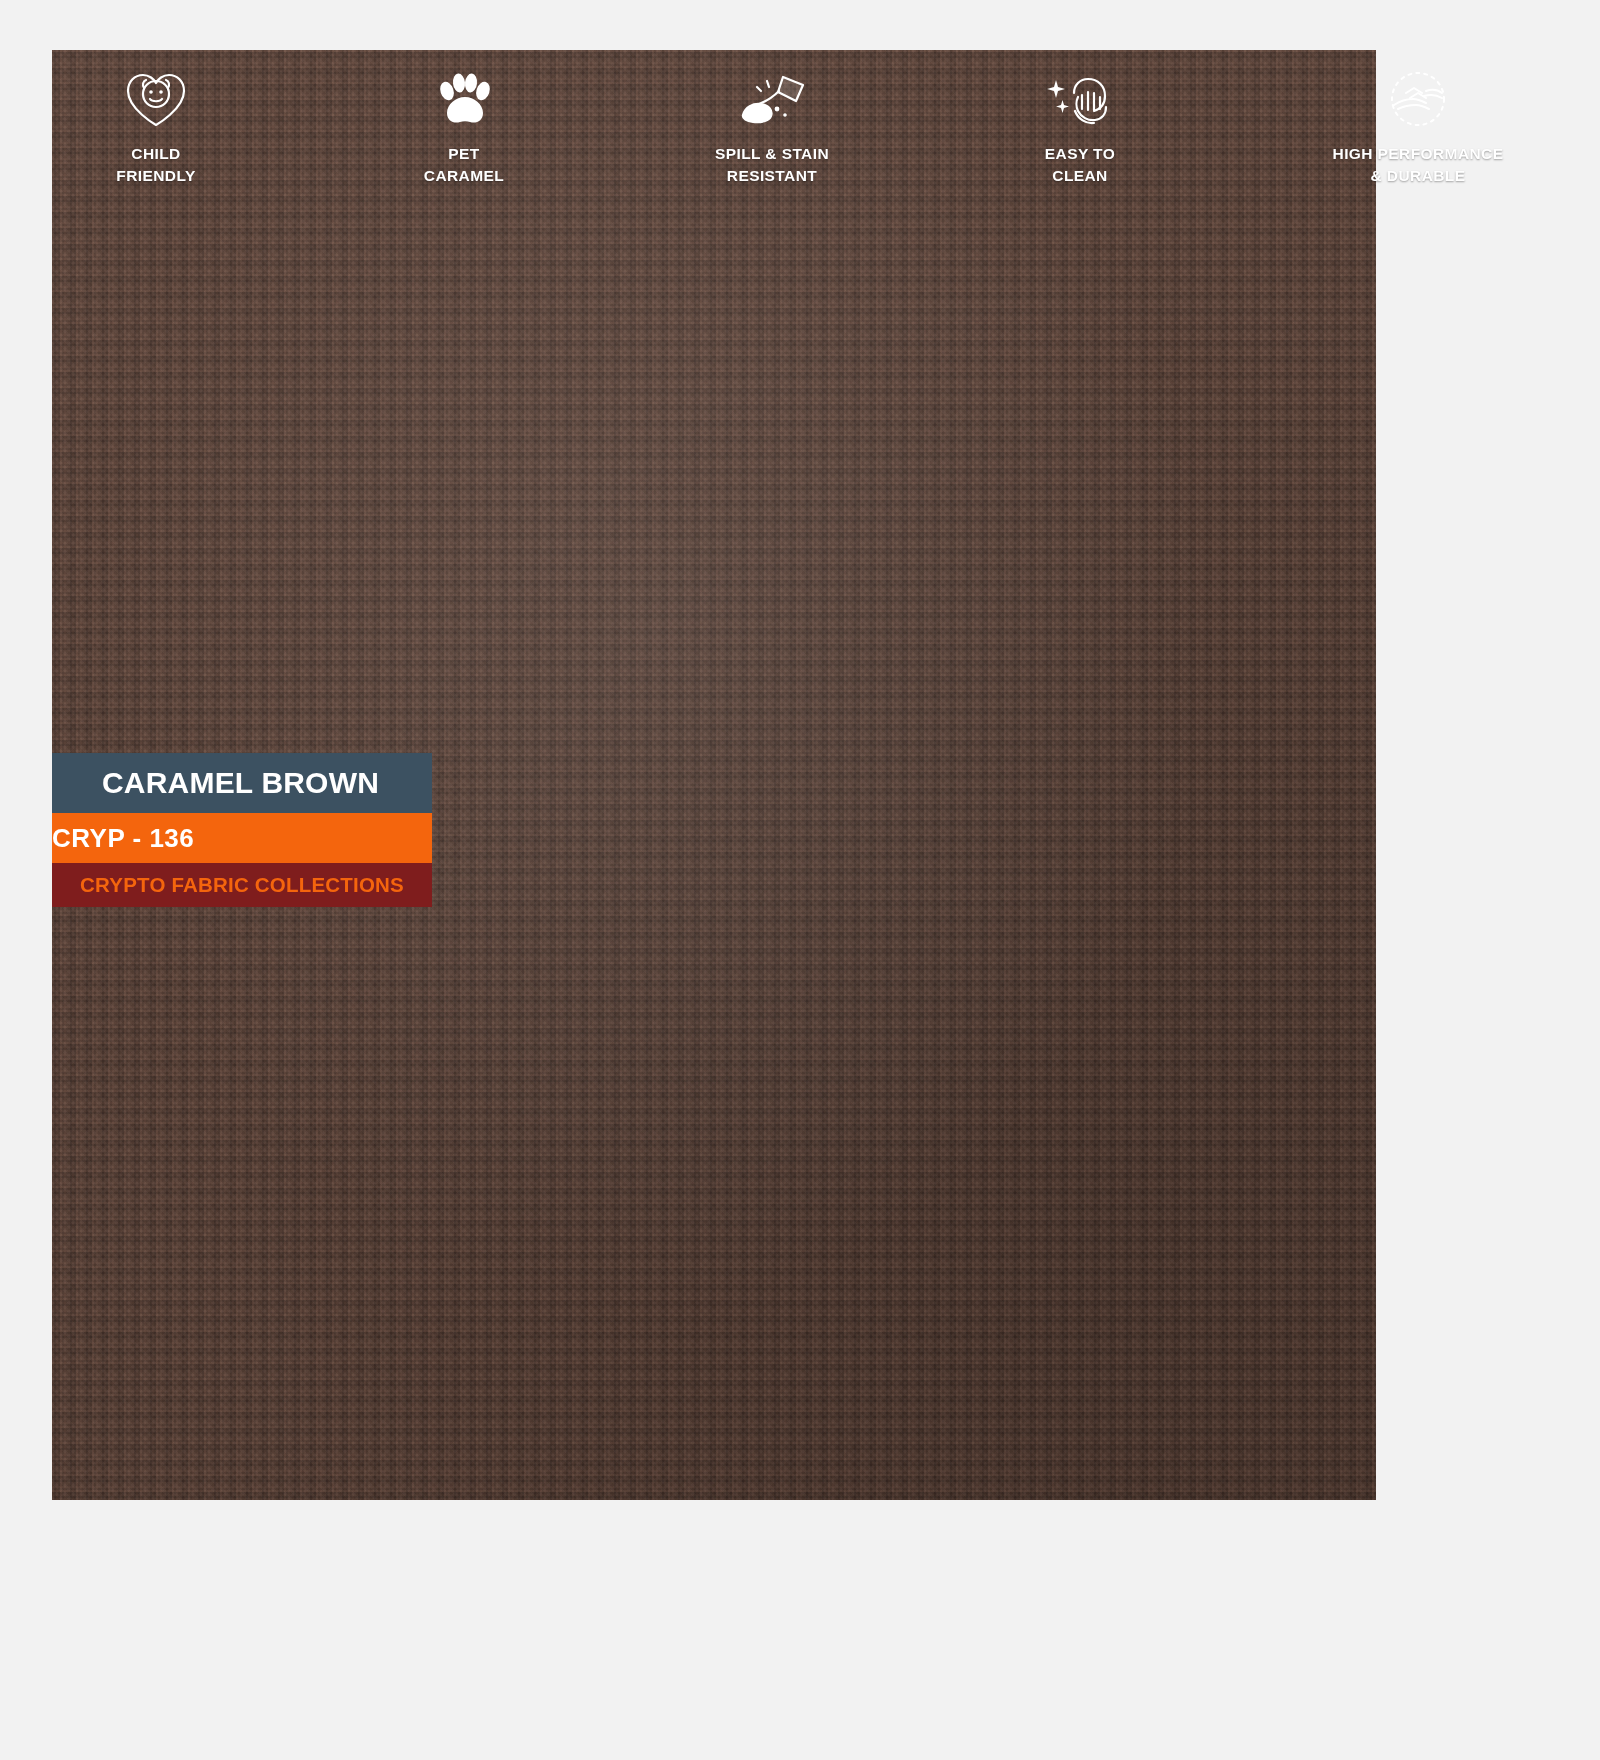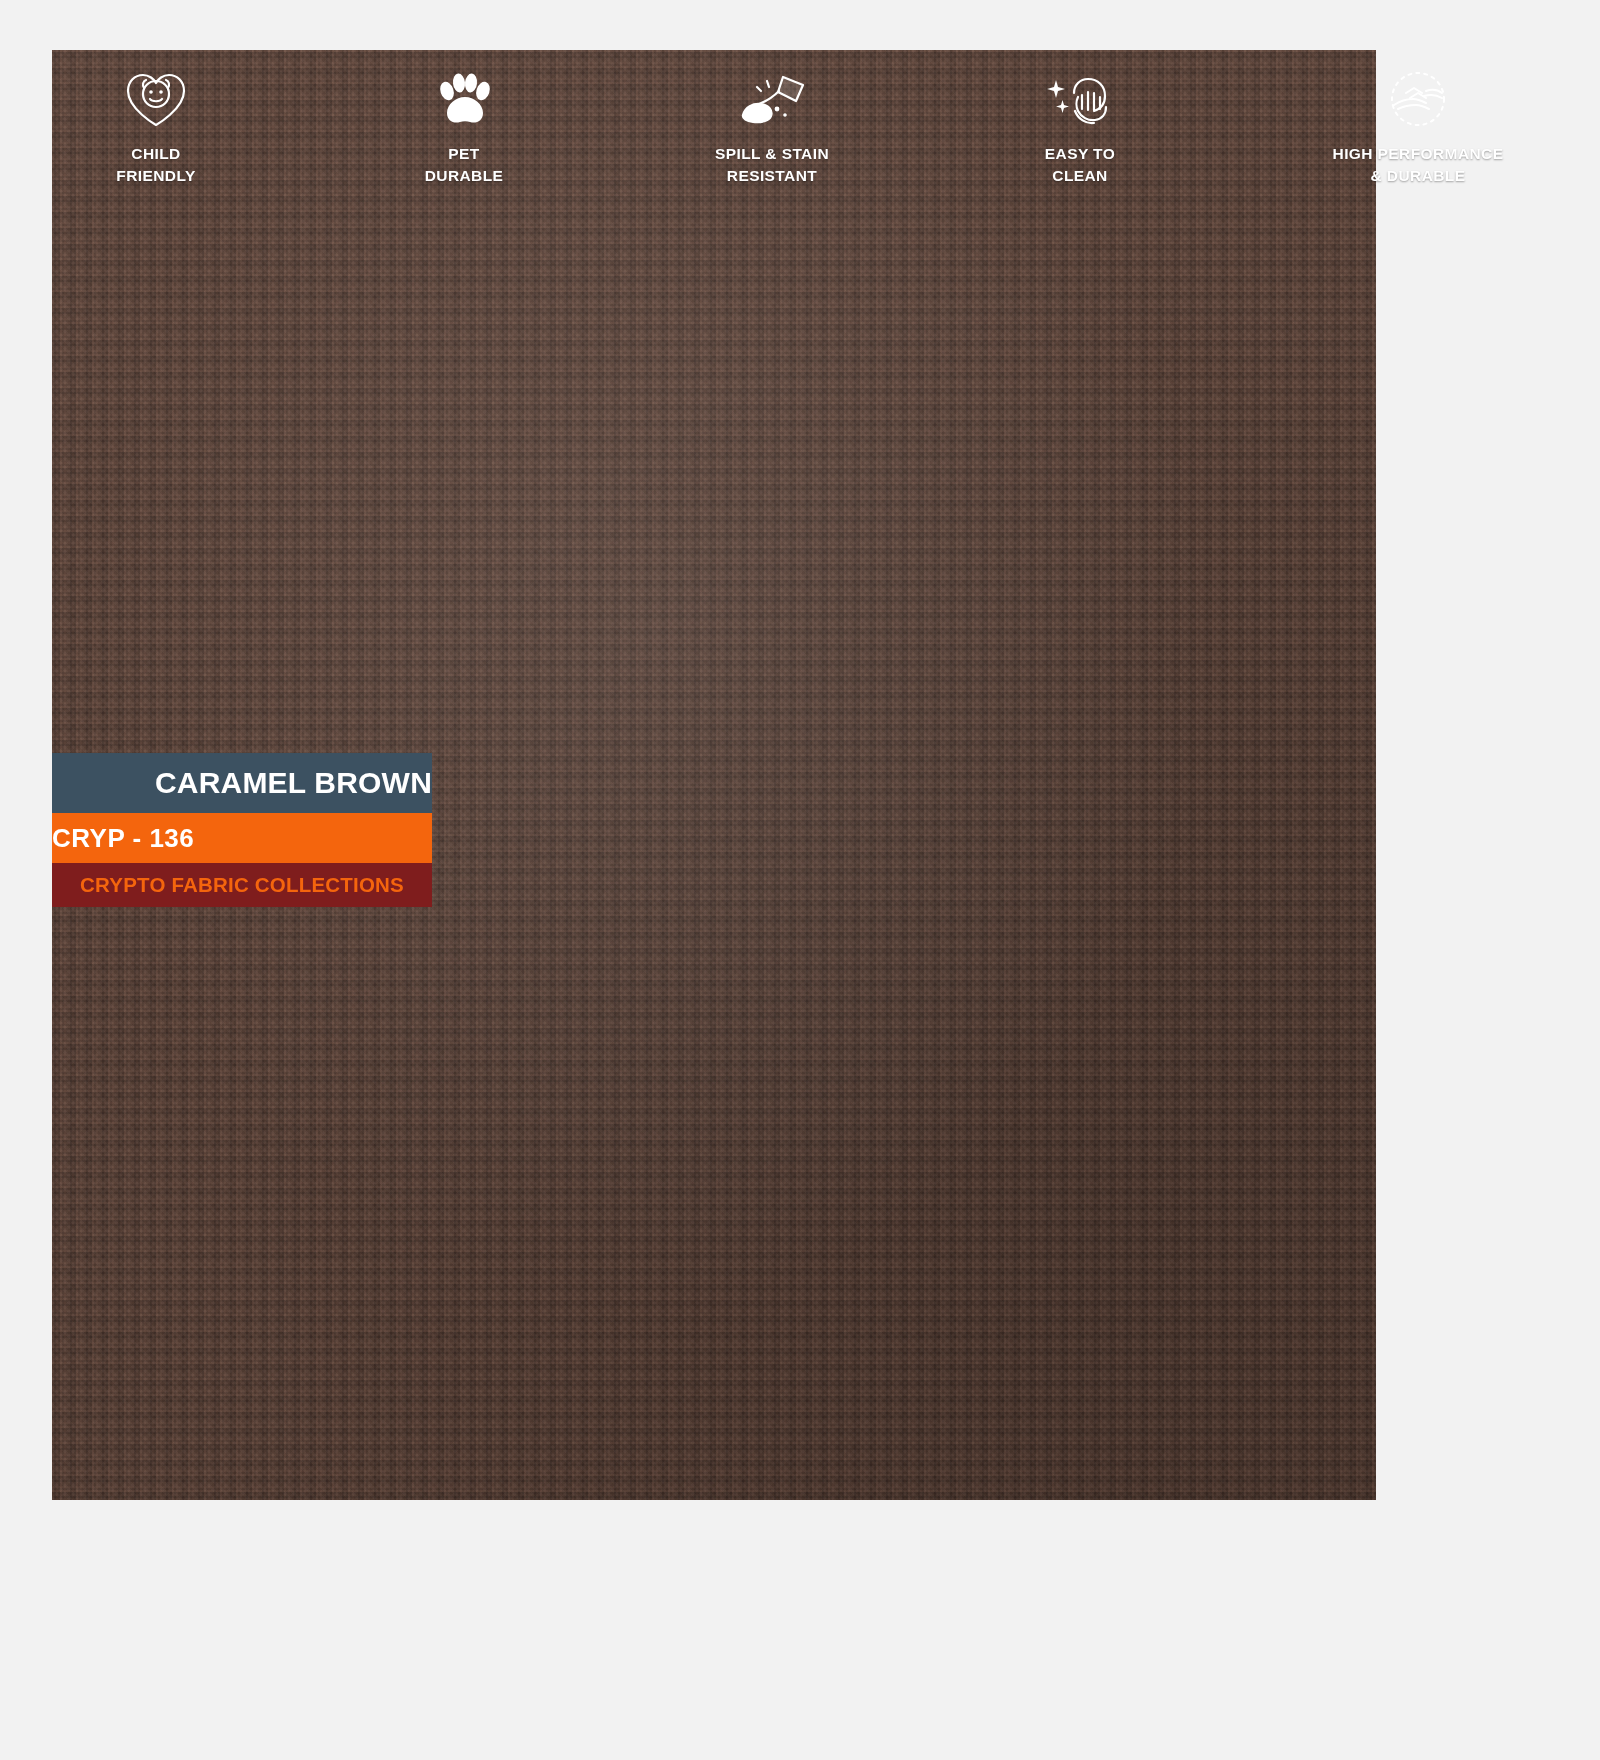--- a/index.html
+++ b/index.html
@@ -137,21 +137,20 @@
     background: #3c5161;
     color: #ffffff;
     font-size: 30px;
     font-weight: bold;
     letter-spacing: 0.2px;
     height: 60px;
     line-height: 60px;
     padding-left: 50px;
     box-sizing: border-box;
     white-space: nowrap;
-    text-align: right;
   }
   .lbl-code {
     background: #f4650d;
     color: #ffffff;
     font-size: 26px;
     font-weight: bold;
     height: 50px;
     line-height: 50px;
     letter-spacing: 0.5px;
   }
@@ -200,21 +199,21 @@
       <div class="ficon">
         <svg width="62" height="58" viewBox="0 0 62 58" fill="#ffffff">
           <ellipse cx="14" cy="20" rx="6.5" ry="9.5" transform="rotate(-18 14 20)"></ellipse>
           <ellipse cx="26" cy="12" rx="6" ry="9.5" transform="rotate(-6 26 12)"></ellipse>
           <ellipse cx="38" cy="12" rx="6" ry="9.5" transform="rotate(6 38 12)"></ellipse>
           <ellipse cx="50" cy="20" rx="6.5" ry="9.5" transform="rotate(18 50 20)"></ellipse>
           <path d="M32 26 C41 26 50 33 50 42 C50 50 43 53 37 51 C34 50 30 50 27 51 C21 53 14 50 14 42 C14 33 23 26 32 26 Z"></path>
         </svg>
       </div>
       <div class="flabel">PET
-DURABLE</div>
+CARAMEL</div>
     </div>
 
     <div class="feature">
       <div class="ficon">
         <svg width="78" height="58" viewBox="0 0 78 58" fill="none" stroke="#ffffff" stroke-width="2.2" stroke-linecap="round" stroke-linejoin="round">
           <path d="M50 6 L70 14 L63 30 L45 21 Z" fill="#ffffff" fill-opacity="0.12"></path>
           <path d="M46 20 C40 26 34 30 26 33"></path>
           <path d="M10 44 C12 36 20 32 28 33 C36 34 40 40 38 45 C36 50 28 52 20 51 C14 50 9 48 10 44 Z" fill="#ffffff" stroke="#ffffff"></path>
           <circle cx="44" cy="38" r="2.4" fill="#ffffff" stroke="none"></circle>
           <circle cx="52" cy="44" r="1.8" fill="#ffffff" stroke="none"></circle>

